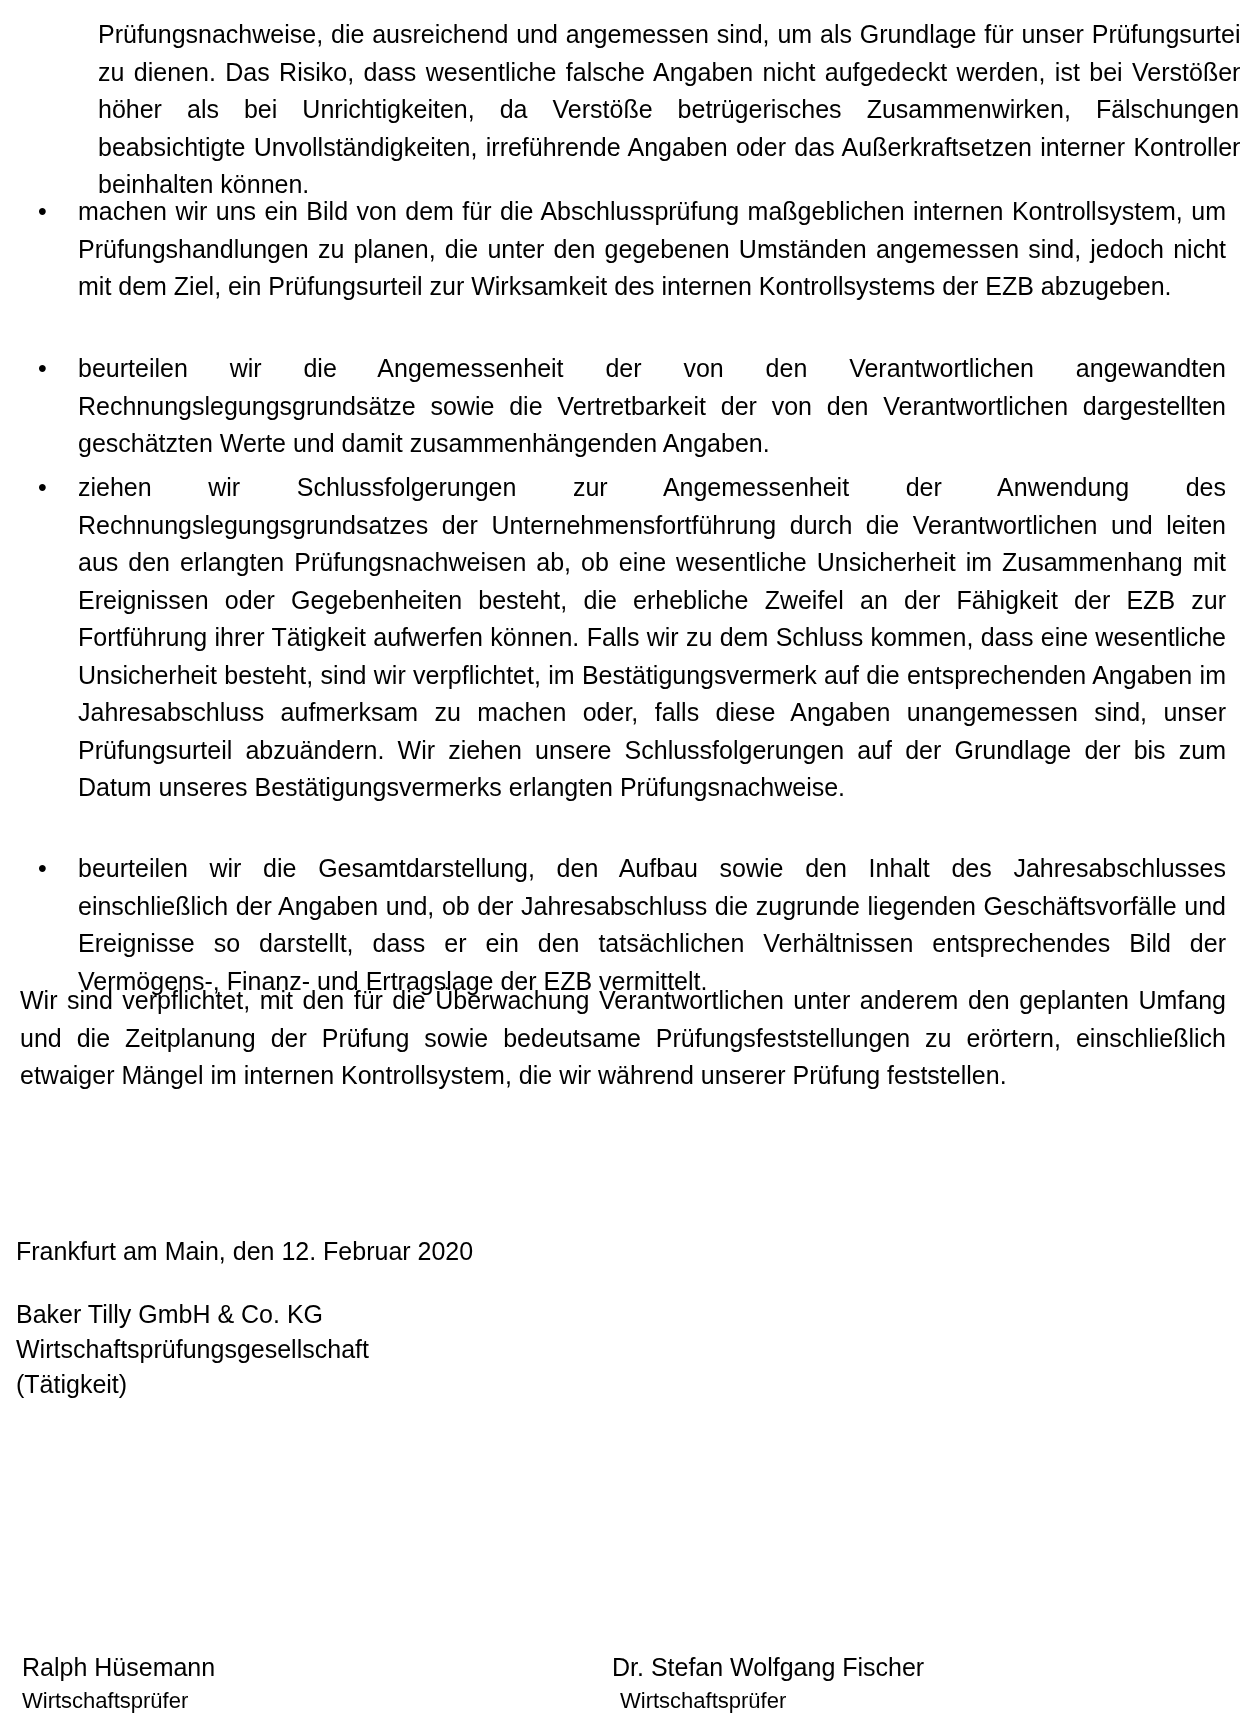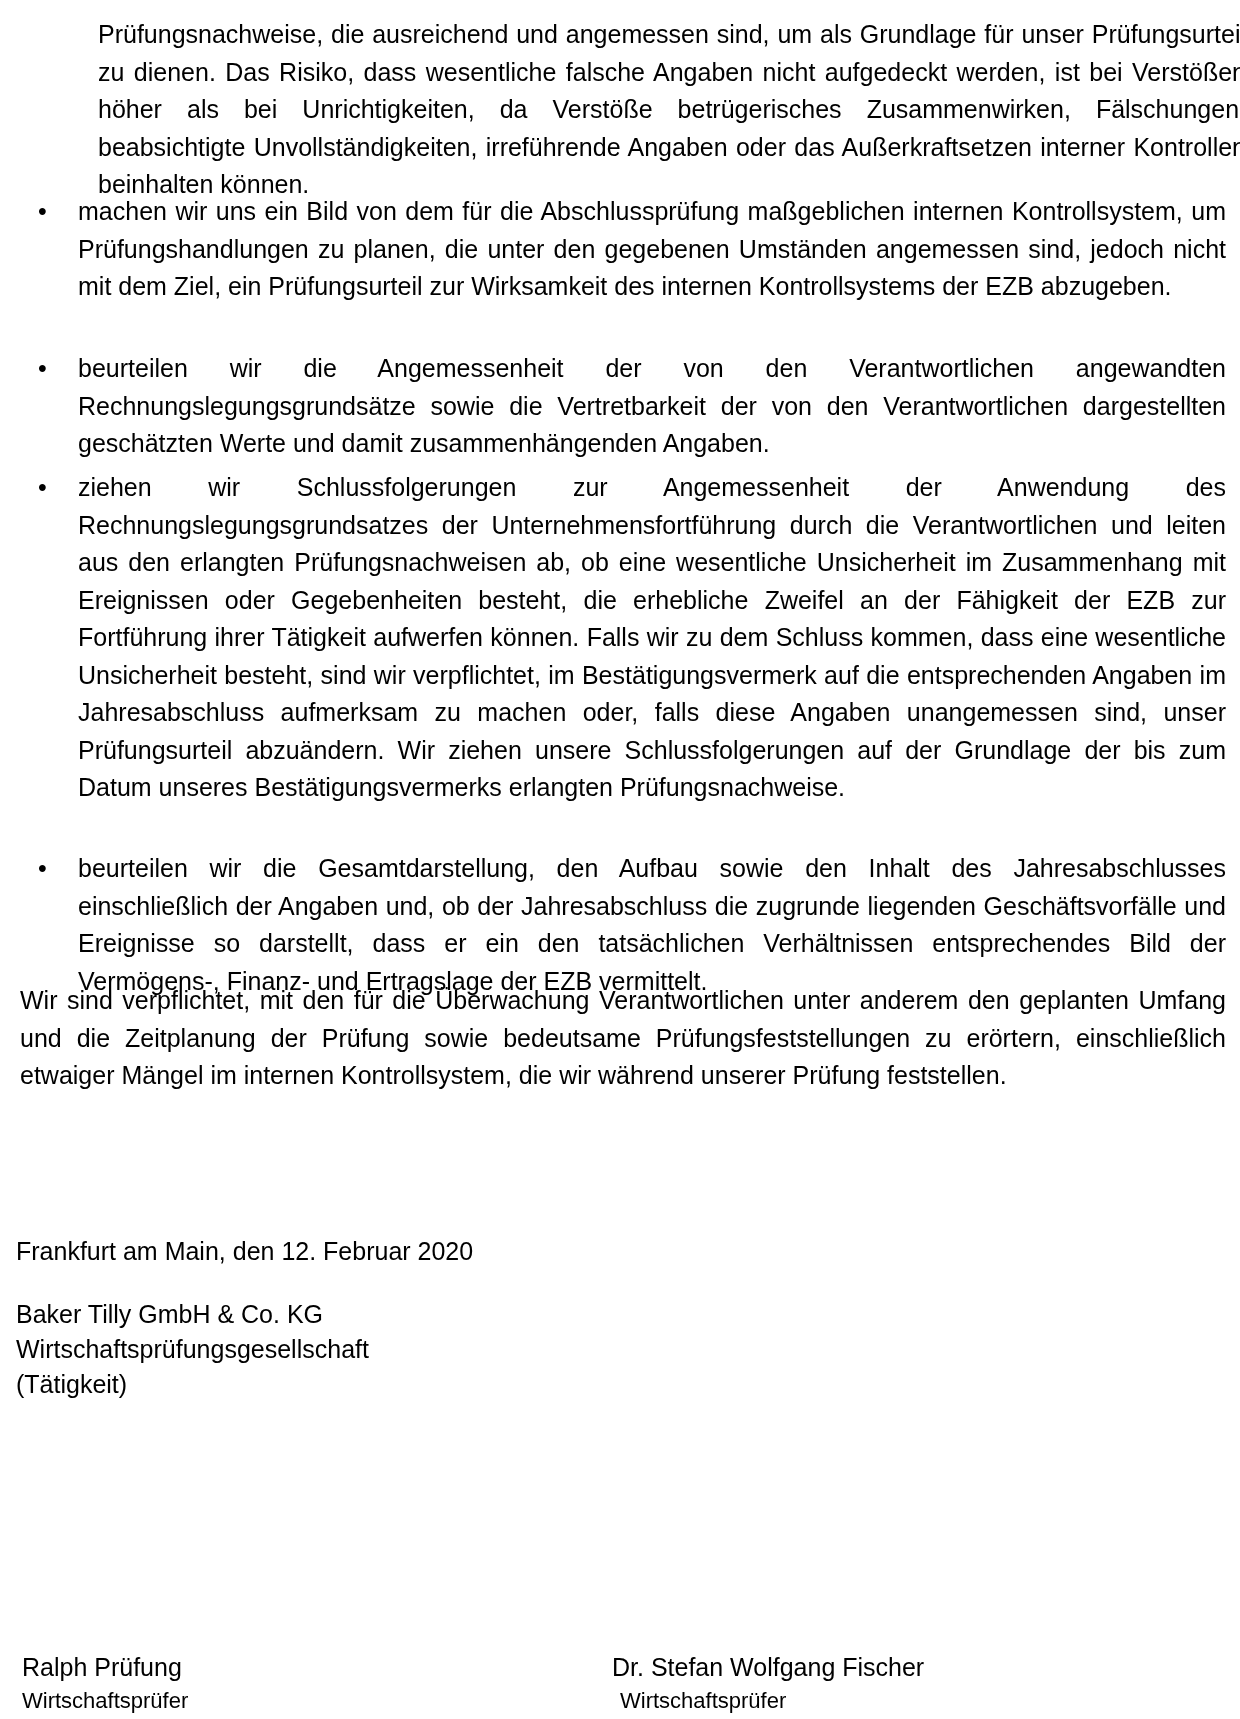--- a/index.html
+++ b/index.html
@@ -58,18 +58,18 @@
 
   <p class="line" style="top:1221px">Frankfurt am Main, den 12. Februar 2020</p>
 
   <div>
     <p class="line" style="top:1284px">Baker Tilly GmbH &amp; Co. KG</p>
     <p class="line" style="top:1319px">Wirtschaftsprüfungsgesellschaft</p>
     <p class="line" style="top:1354px">(Tätigkeit)</p>
   </div>
 
   <div>
-    <div class="sig-name" style="left:22px; top:1652px">Ralph Prüfung</div>
+    <div class="sig-name" style="left:22px; top:1652px">Ralph Hüsemann</div>
     <div class="sig-title" style="left:22px; top:1690px">Wirtschaftsprüfer</div>
     <div class="sig-name" style="left:612px; top:1652px">Dr. Stefan Wolfgang Fischer</div>
     <div class="sig-title" style="left:620px; top:1690px">Wirtschaftsprüfer</div>
   </div>
 </div>
 
 </body></html>

